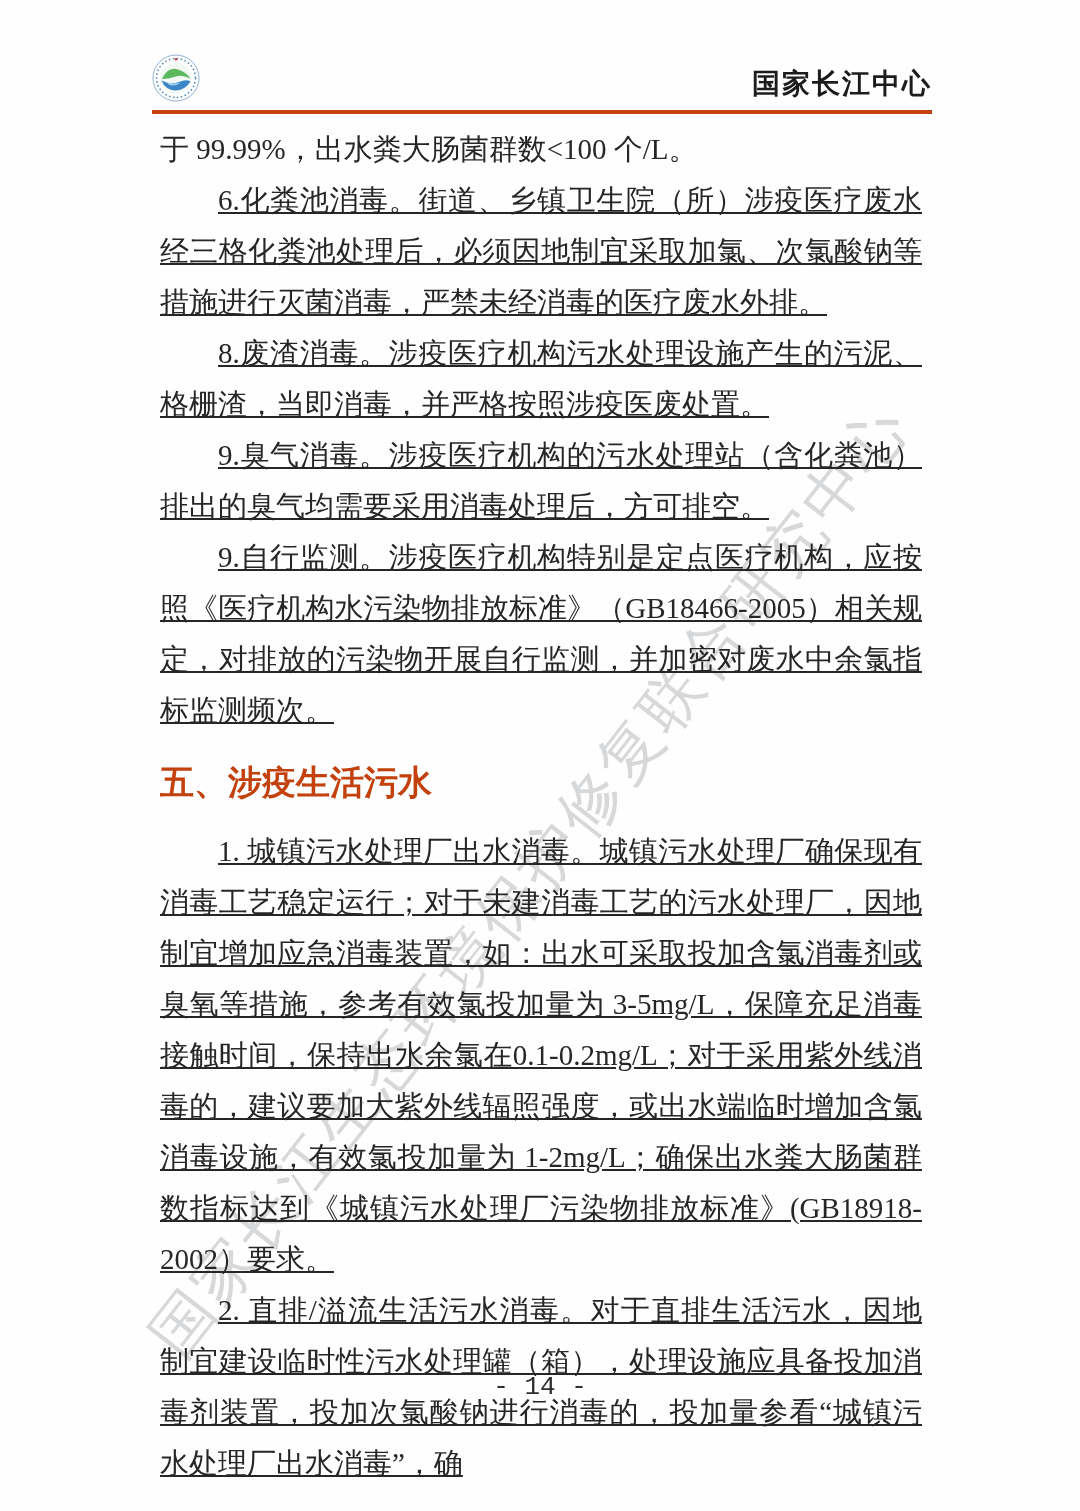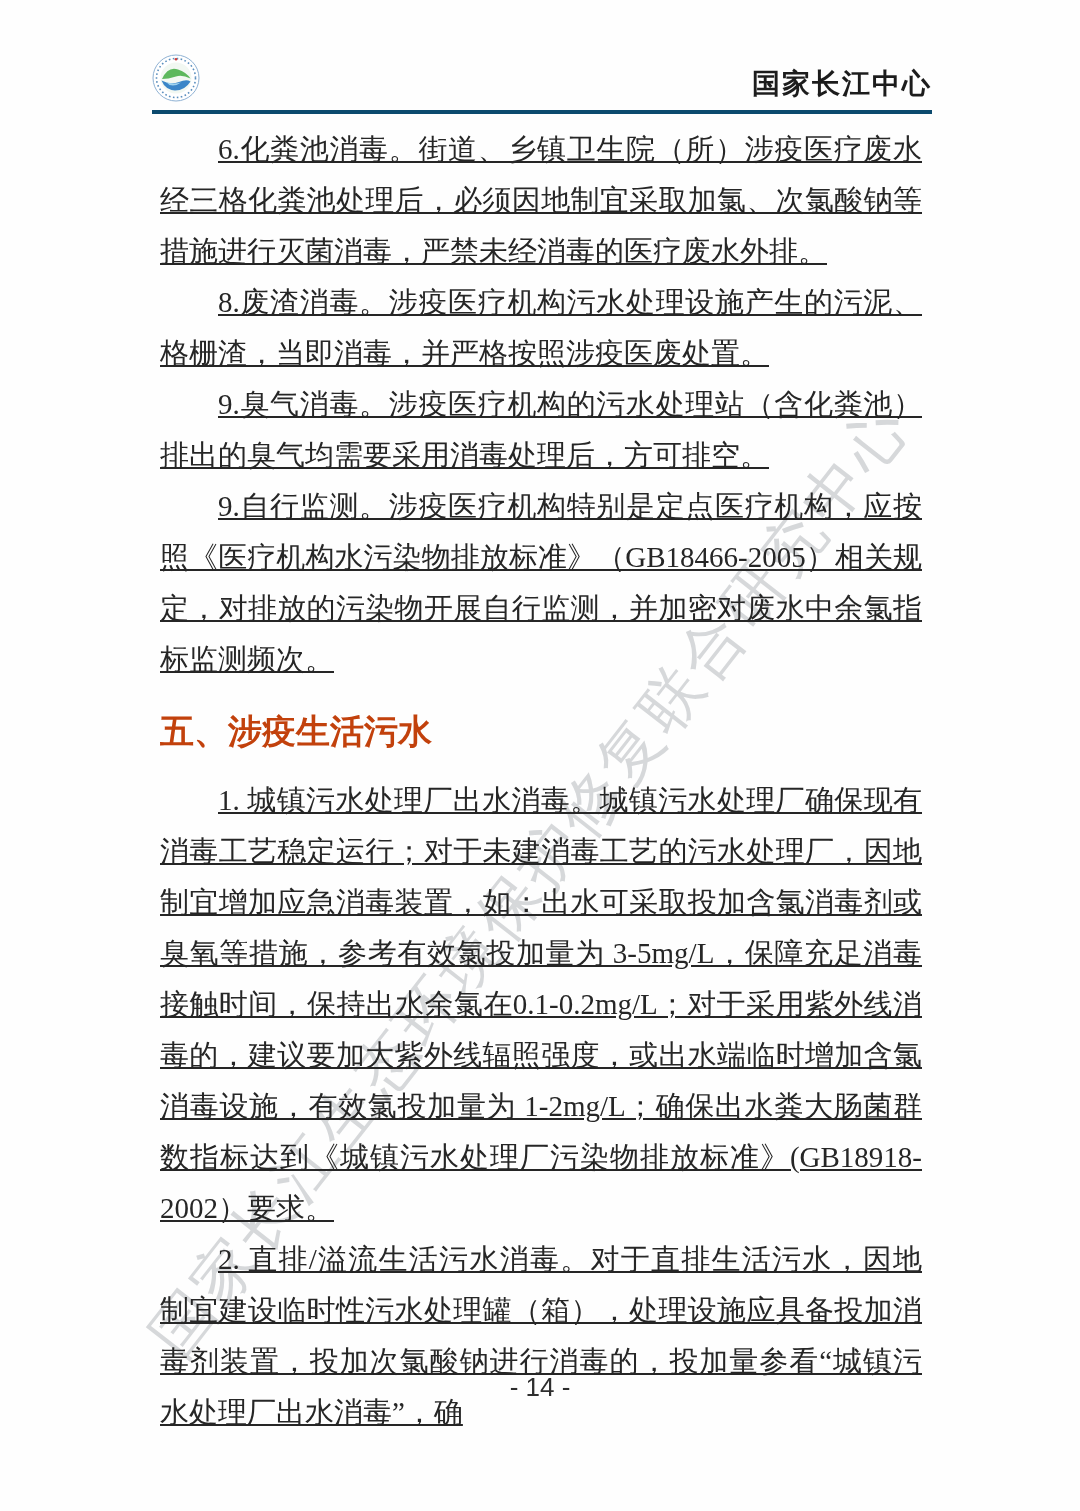--- a/index.html
+++ b/index.html
@@ -15,21 +15,21 @@
 
   
   .header {
     position: absolute;
     left: 152px;
     top: 54px;
     width: 780px;
     display: flex;
     justify-content: space-between;
     align-items: flex-end;
-    border-bottom: 4px solid #0c4a6e;
+    border-bottom: 4px solid #c2410c;
     padding-bottom: 8px;
     z-index: 3;
   }
   .logo { width: 48px; height: 48px; display: block; }
   .brand {
     font-family: "Liberation Sans", "DejaVu Sans", sans-serif;
     font-weight: 700;
     font-size: 28px;
     letter-spacing: 2px;
     color: #1c1c1c;
@@ -78,21 +78,21 @@
     text-align: left;
   }
 
   
   .footer {
     position: absolute;
     left: 0;
     top: 1372px;
     width: 1080px;
     text-align: center;
-    font-family: Liberation Sans, sans-serif;
+    font-family: Liberation Mono, monospace;
     font-size: 26px;
     color: #2e2e2e;
     z-index: 2;
   }
 </style>
 </head>
 <body>
 
 <div class="page">
 
@@ -107,20 +107,21 @@
         <path d="M10 25 Q16 12 26 15.5 Q34 18 38.5 24.5 Q30 20.5 24 22.5 Q16 25 10 25 Z" fill="#5cb85c"></path>
         <path d="M9.5 26.5 Q18 31 27 28 Q34.5 25 38.5 27.5 Q33 36.5 23 36.5 Q13 35.5 9.5 26.5 Z" fill="#3a86c8"></path>
         <path d="M14 28 Q21 30.5 29 28.5 Q24 32.5 17.5 31 Z" fill="#9fd4ef"></path>
         <circle cx="24" cy="5.2" r="1.3" fill="#cc3a3a"></circle>
       </svg>
     </span>
     <span class="brand">国家长江中心</span>
   </div>
 
   <article class="article">
+      <p>于 99.99%，出水粪大肠菌群数&lt;100 个/L。</p>
       <p class="indent">6.化粪池消毒。街道、乡镇卫生院（所）涉疫医疗废水经三格化粪池处理后，必须因地制宜采取加氯、次氯酸钠等措施进行灭菌消毒，严禁未经消毒的医疗废水外排。</p>
       <p class="indent">8.废渣消毒。涉疫医疗机构污水处理设施产生的污泥、格栅渣，当即消毒，并严格按照涉疫医废处置。</p>
       <p class="indent">9.臭气消毒。涉疫医疗机构的污水处理站（含化粪池）排出的臭气均需要采用消毒处理后，方可排空。</p>
       <p class="indent">9.自行监测。涉疫医疗机构特别是定点医疗机构，应按照《医疗机构水污染物排放标准》（GB18466-2005）相关规定，对排放的污染物开展自行监测，并加密对废水中余氯指标监测频次。</p>
       <h2 class="heading">五、涉疫生活污水</h2>
       <p class="indent">1. 城镇污水处理厂出水消毒。城镇污水处理厂确保现有消毒工艺稳定运行；对于未建消毒工艺的污水处理厂，因地制宜增加应急消毒装置，如：出水可采取投加含氯消毒剂或臭氧等措施，参考有效氯投加量为 3-5mg/L，保障充足消毒接触时间，保持出水余氯在0.1-0.2mg/L；对于采用紫外线消毒的，建议要加大紫外线辐照强度，或出水端临时增加含氯消毒设施，有效氯投加量为 1-2mg/L；确保出水粪大肠菌群数指标达到《城镇污水处理厂污染物排放标准》(GB18918-2002）要求。</p>
       <p class="indent">2. 直排/溢流生活污水消毒。对于直排生活污水，因地制宜建设临时性污水处理罐（箱），处理设施应具备投加消毒剂装置，投加次氯酸钠进行消毒的，投加量参看“城镇污水处理厂出水消毒”，确</p>
     </article>
 
   <div class="footer">- 14 -</div>

